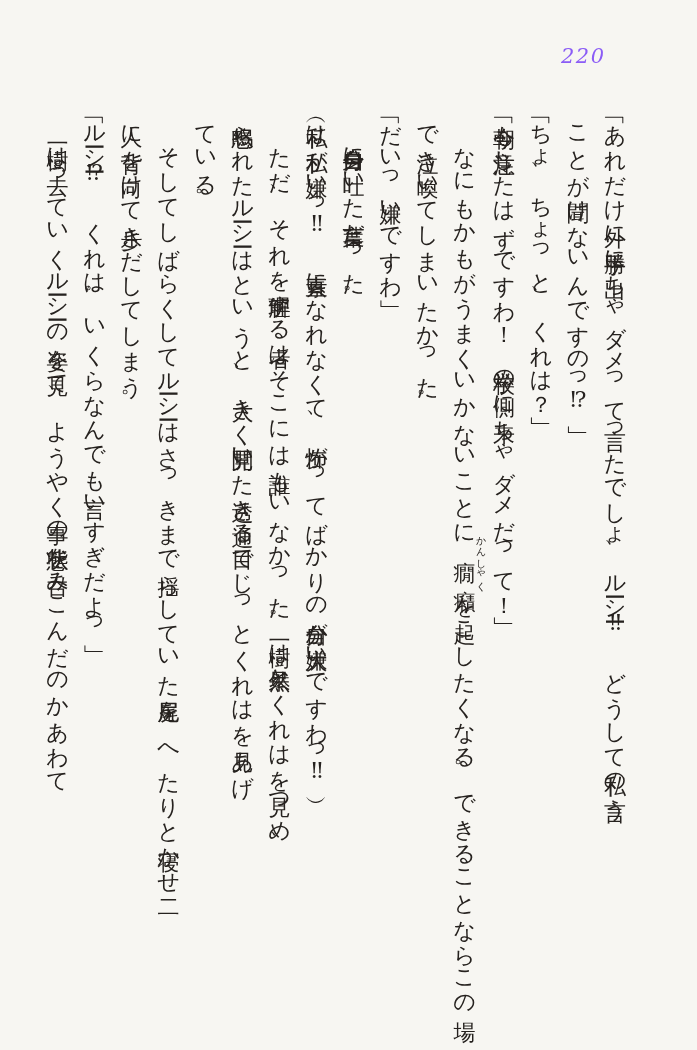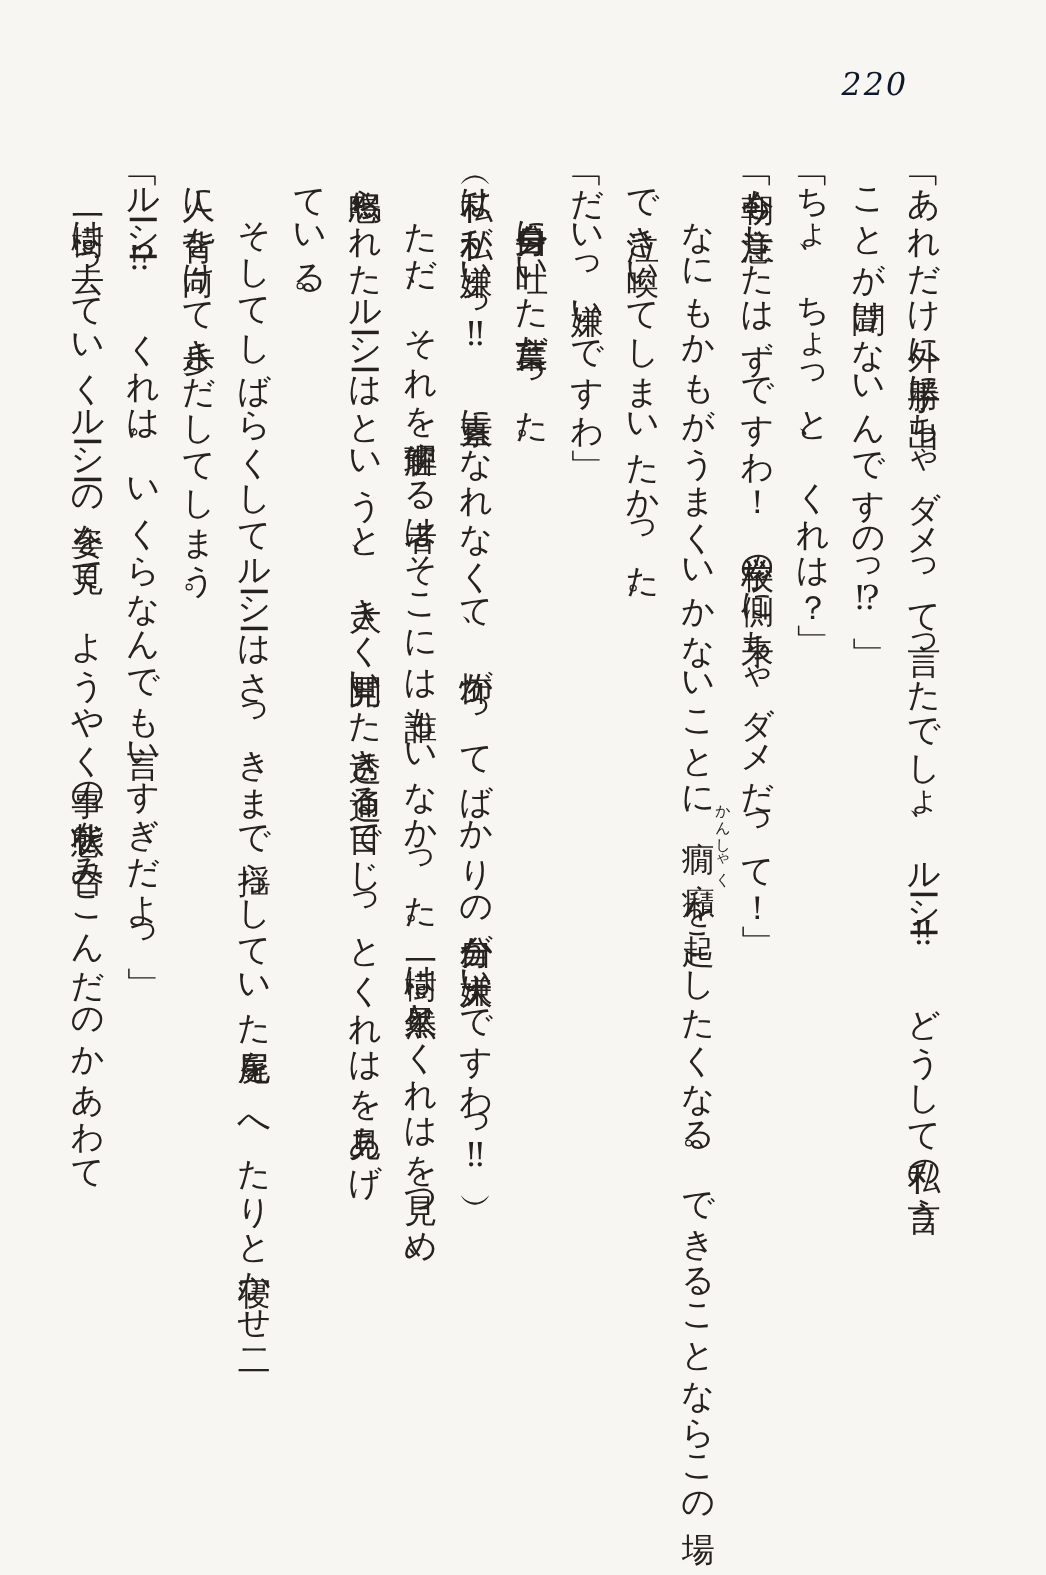--- a/index.html
+++ b/index.html
@@ -47,21 +47,21 @@
   ruby rt {
     font-size: 10px;
     letter-spacing: 0;
     color: #26221f;
   }
 </style>
 </head>
 <body>
 
 <div class="page" style="background: rgb(247, 246, 242);">
-  <span class="page-number" style="color: #0f172a;">220</span>
+  <span class="page-number" style="color: #8b5cf6;">220</span>
   <div class="text-body" style="color: rgb(38, 34, 31);">
       <p class="col">「あれだけ外に勝手に出ちゃダメって言ったでしょ、ルーシー‼　どうして私の言う</p>
       <p class="col">ことが聞けないんですのっ⁉」</p>
       <p class="col">「ちょ、ちょっと、くれは？」</p>
       <p class="col">「今朝も注意したはずですわ！　学校の側に来ちゃダメだって！」</p>
       <p class="col indent">なにもかもがうまくいかないことに<ruby>癇癪<rt>かんしゃく</rt></ruby>を起こしたくなる。できることならこの場</p>
       <p class="col">で泣き喚いてしまいたかった。</p>
       <p class="col">「だいっ嫌いですわ」</p>
       <p class="col indent">自分自身に吐いた言葉だった。</p>
       <p class="col">（私は私が嫌いっ‼　素直になれなくて、怖がってばかりの自分が大嫌いですわっ‼）</p>

